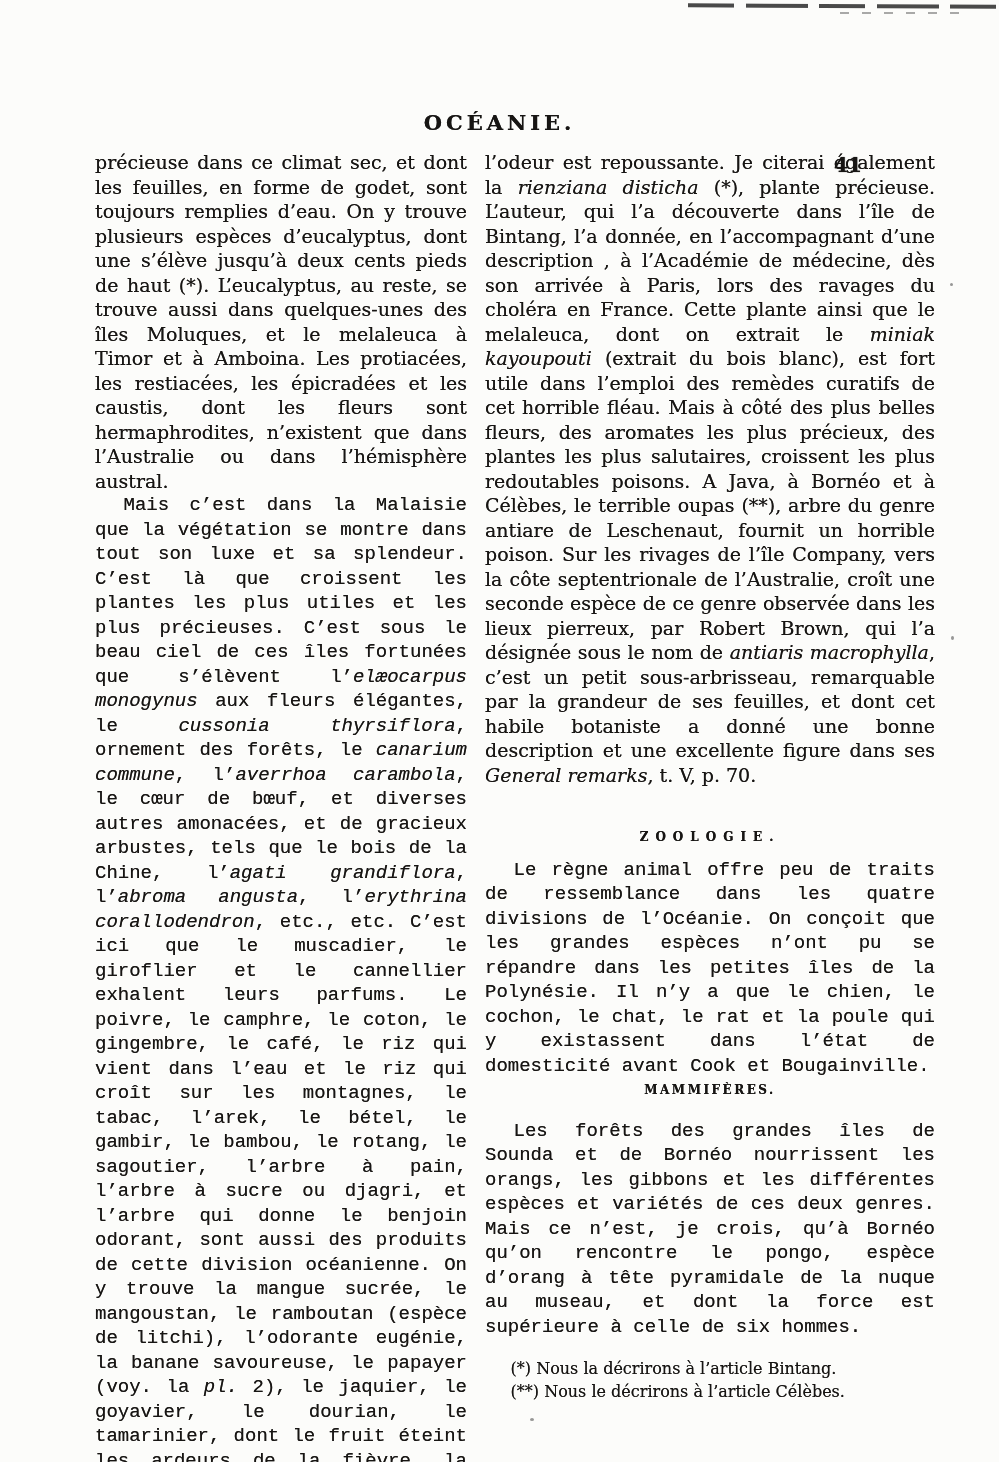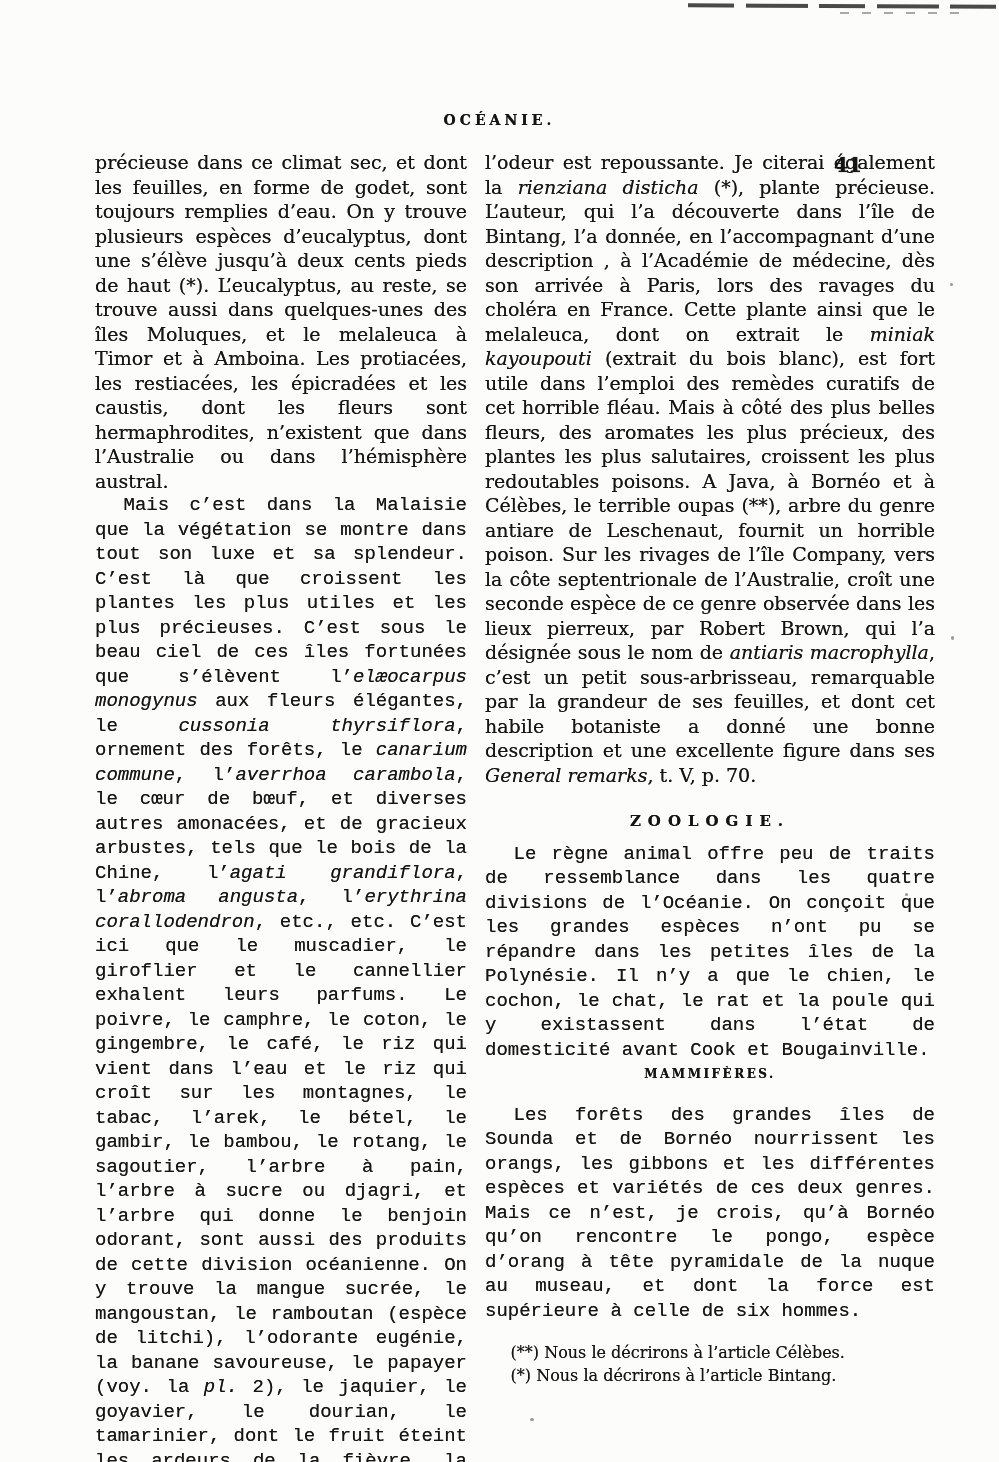--- a/index.html
+++ b/index.html
@@ -25,21 +25,21 @@
     opacity:.5;
   }
   .speck{position:absolute;background:#444;border-radius:50%;opacity:.55;}
 
   .running-head{
     position:absolute;top:110px;left:0;width:100%;
     text-align:center;
   }
   .running-title{
     display:inline-block;
-    font-size:14px;font-weight:bold;letter-spacing:4px;
+    font-size:21px;font-weight:bold;letter-spacing:4px;
     text-shadow:0 0 .6px rgba(0,0,0,.8);
   }
   .folio{
     position:absolute;top:111px;left:834px;
     font-size:20px;font-weight:bold;
     text-shadow:0 0 1px rgba(0,0,0,.9);
     margin-top:42px;
   }
 
   .columns{
@@ -60,23 +60,23 @@
 
   .footnote{
     margin:20px 0 0 0;
     font-size:16px;line-height:20.5px;
     text-indent:1.6em;
     text-shadow:0 0 .4px rgba(20,18,16,.7);
   }
   .footnote + .footnote{margin-top:2px;}
 
   .sect-head{
-    margin:22px 0 8px 0;
+    margin:38px 0 8px 0;
     text-align:center;
-    font-size:15px;font-weight:bold;letter-spacing:7px;
+    font-size:12px;font-weight:bold;letter-spacing:7px;
     text-indent:0;
     text-shadow:0 0 .5px rgba(0,0,0,.8);
   }
   .subsect-head{
     margin:0 0 16px 0;
     text-align:center;
     font-size:12px;font-weight:bold;letter-spacing:2.5px;
     text-indent:0;
     text-shadow:0 0 .5px rgba(0,0,0,.8);
   }
@@ -111,18 +111,18 @@
 
     <div class="col col-right">
       <p class="para"><span>l’odeur est repoussante. Je citerai également la </span><span class="it">rienziana disticha</span><span> (*), plante précieuse. L’auteur, qui l’a découverte dans l’île de Bintang, l’a donnée, en l’accompagnant d’une description , à l’Académie de médecine, dès son arrivée à Paris, lors des ravages du choléra en France. Cette plante ainsi que le melaleuca, dont on extrait le </span><span class="it">miniak kayoupouti</span><span> (extrait du bois blanc), est fort utile dans l’emploi des remèdes curatifs de cet horrible fléau. Mais à côté des plus belles fleurs, des aromates les plus précieux, des plantes les plus salutaires, croissent les plus redoutables poisons. A Java, à Bornéo et à Célèbes, le terrible oupas (**), arbre du genre antiare de Leschenaut, fournit un horrible poison. Sur les rivages de l’île Company, vers la côte septentrionale de l’Australie, croît une seconde espèce de ce genre observée dans les lieux pierreux, par Robert Brown, qui l’a désignée sous le nom de </span><span class="it">antiaris macrophylla</span><span>, c’est un petit sous-arbrisseau, remarquable par la grandeur de ses feuilles, et dont cet habile botaniste a donné une bonne description et une excellente figure dans ses </span><span class="it">General remarks</span><span>, t. V, p. 70.</span></p>
 
       <p class="para sect-head">ZOOLOGIE.</p>
       <p class="para indent"><span>Le règne animal offre peu de traits de ressemblance dans les quatre divisions de l’Océanie. On conçoit que les grandes espèces n’ont pu se répandre dans les petites îles de la Polynésie. Il n’y a que le chien, le cochon, le chat, le rat et la poule qui y existassent dans l’état de domesticité avant Cook et Bougainville.</span></p>
 
       <p class="para subsect-head">MAMMIFÈRES.</p>
       <p class="para indent"><span>Les forêts des grandes îles de Sounda et de Bornéo nourrissent les orangs, les gibbons et les différentes espèces et variétés de ces deux genres. Mais ce n’est, je crois, qu’à Bornéo qu’on rencontre le pongo, espèce d’orang à tête pyramidale de la nuque au museau, et dont la force est supérieure à celle de six hommes.</span></p>
 
+      <p class="footnote"><span>(*) Nous la décrirons à l’article Bintang.</span></p>
       <p class="footnote"><span>(**) Nous le décrirons à l’article Célèbes.</span></p>
-      <p class="footnote"><span>(*) Nous la décrirons à l’article Bintang.</span></p>
     </div>
 
   </div>
 </div>
 
 </body></html>

